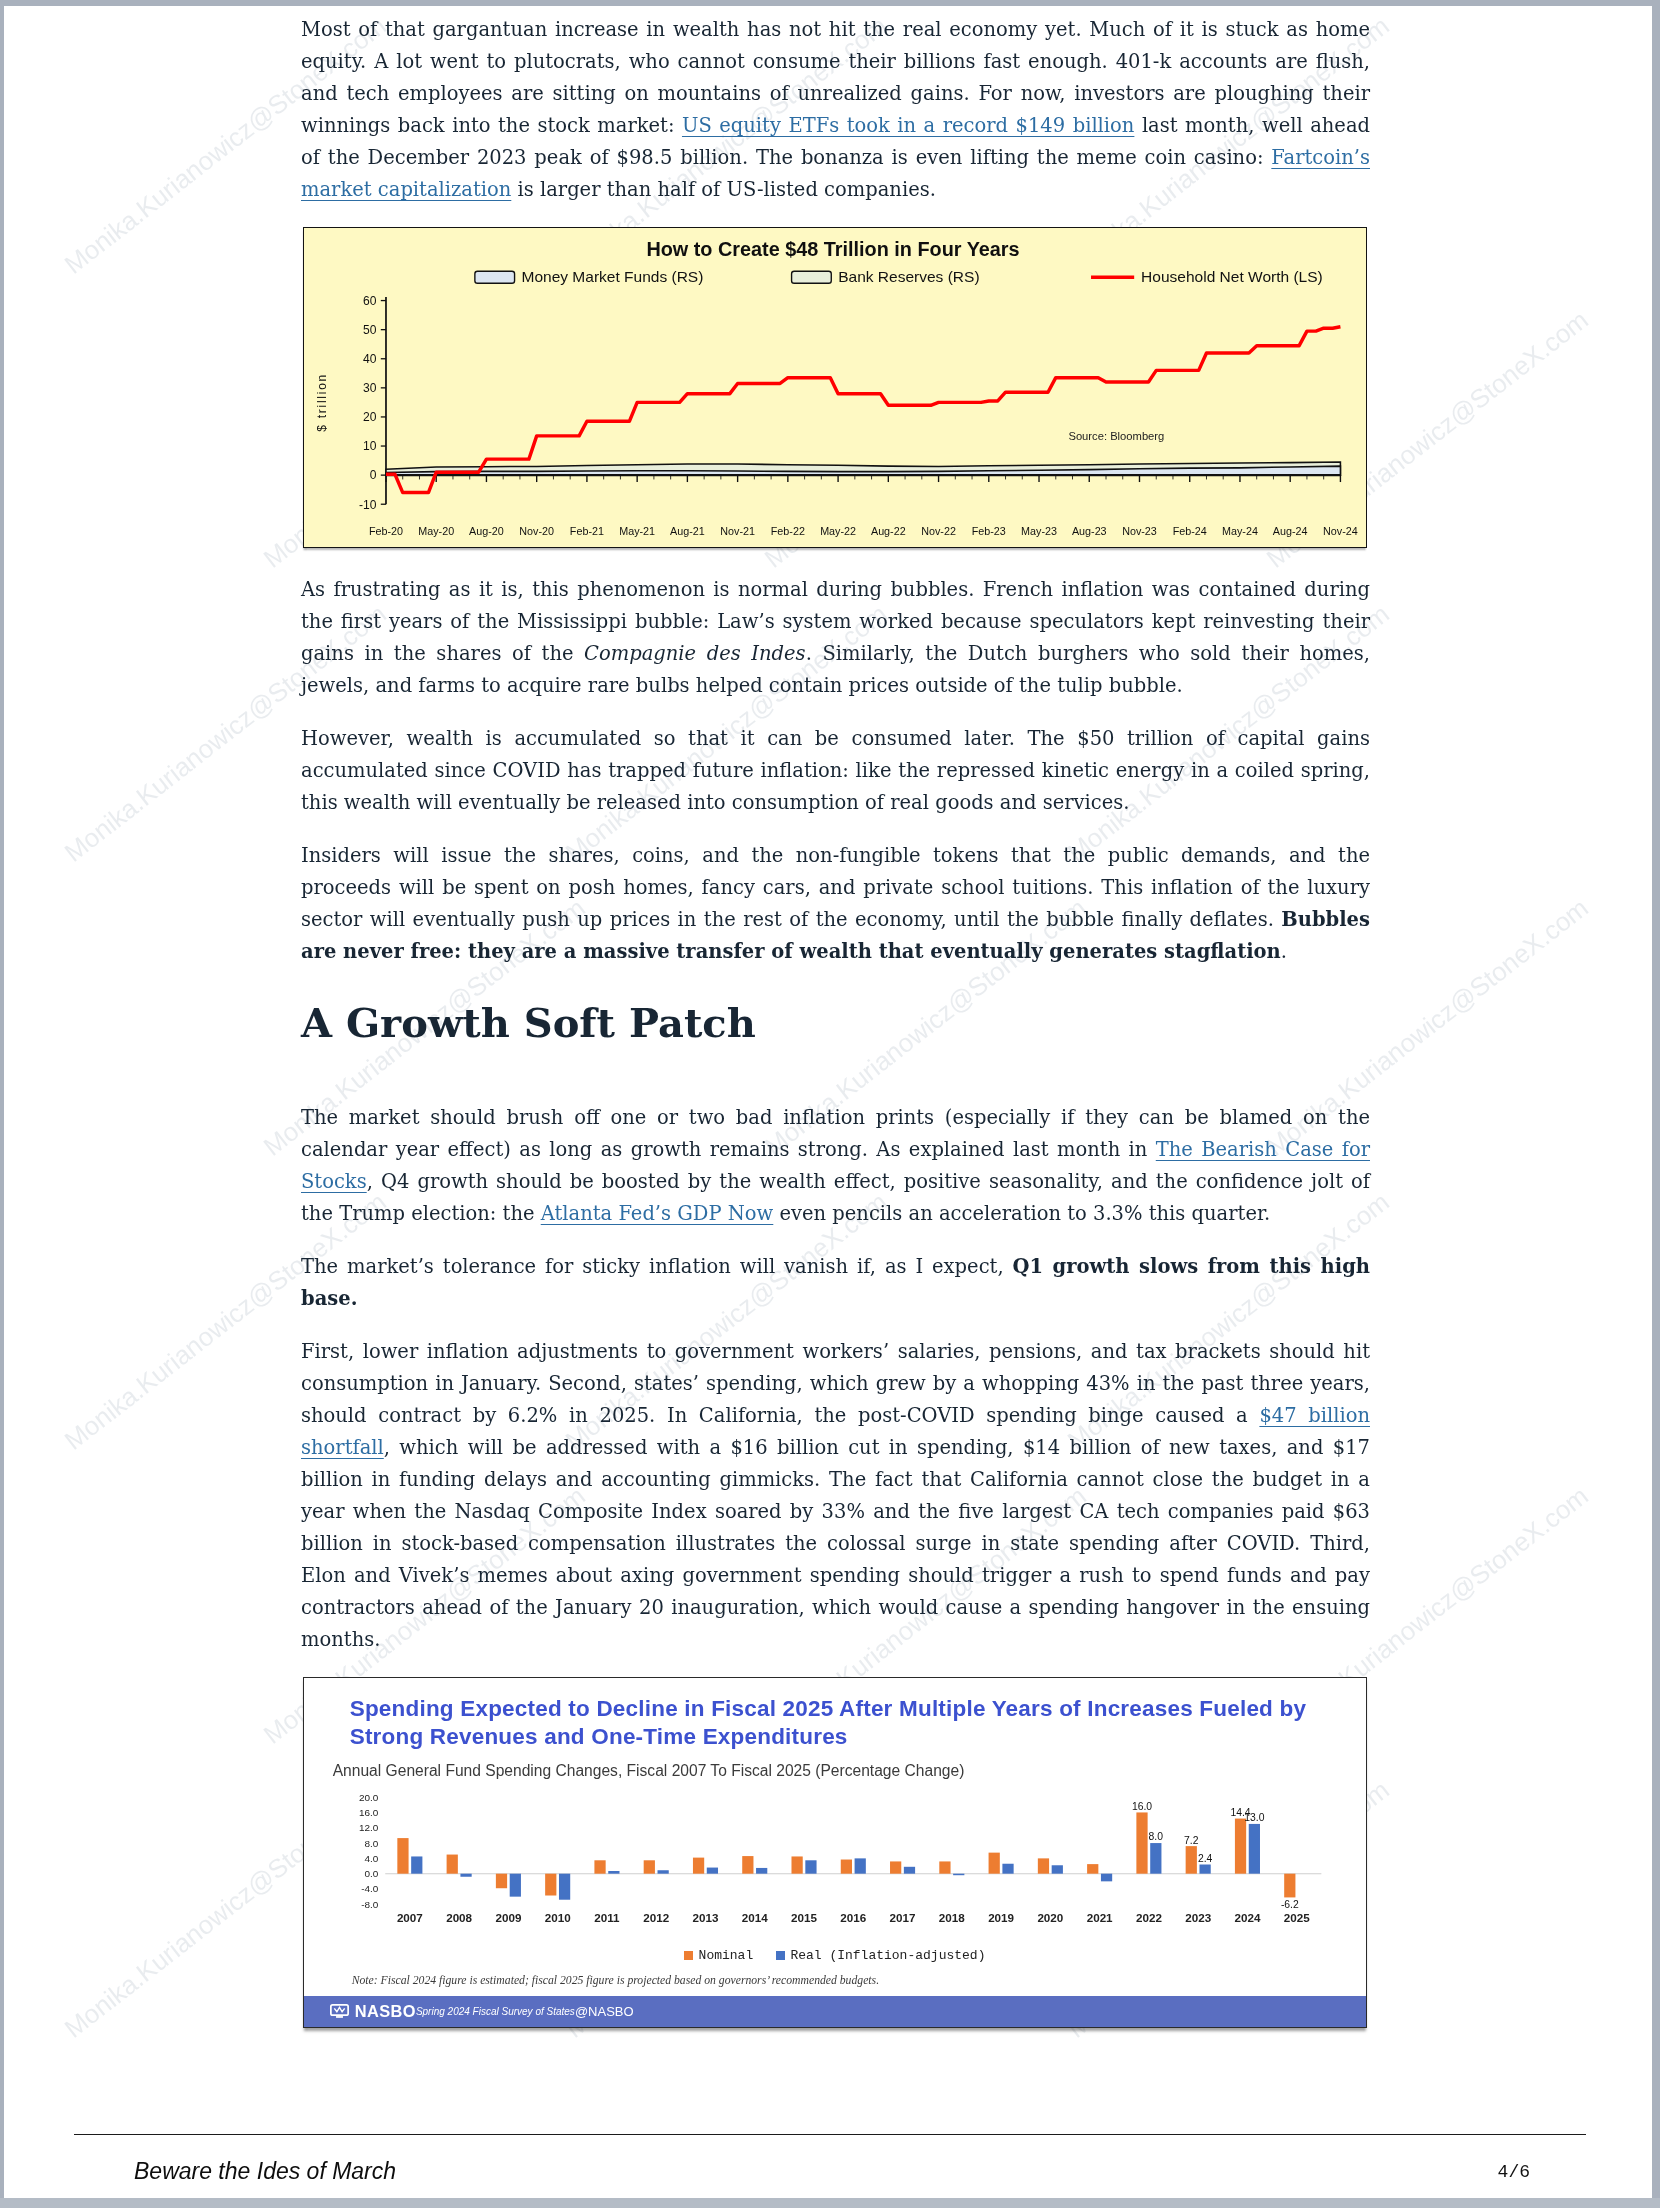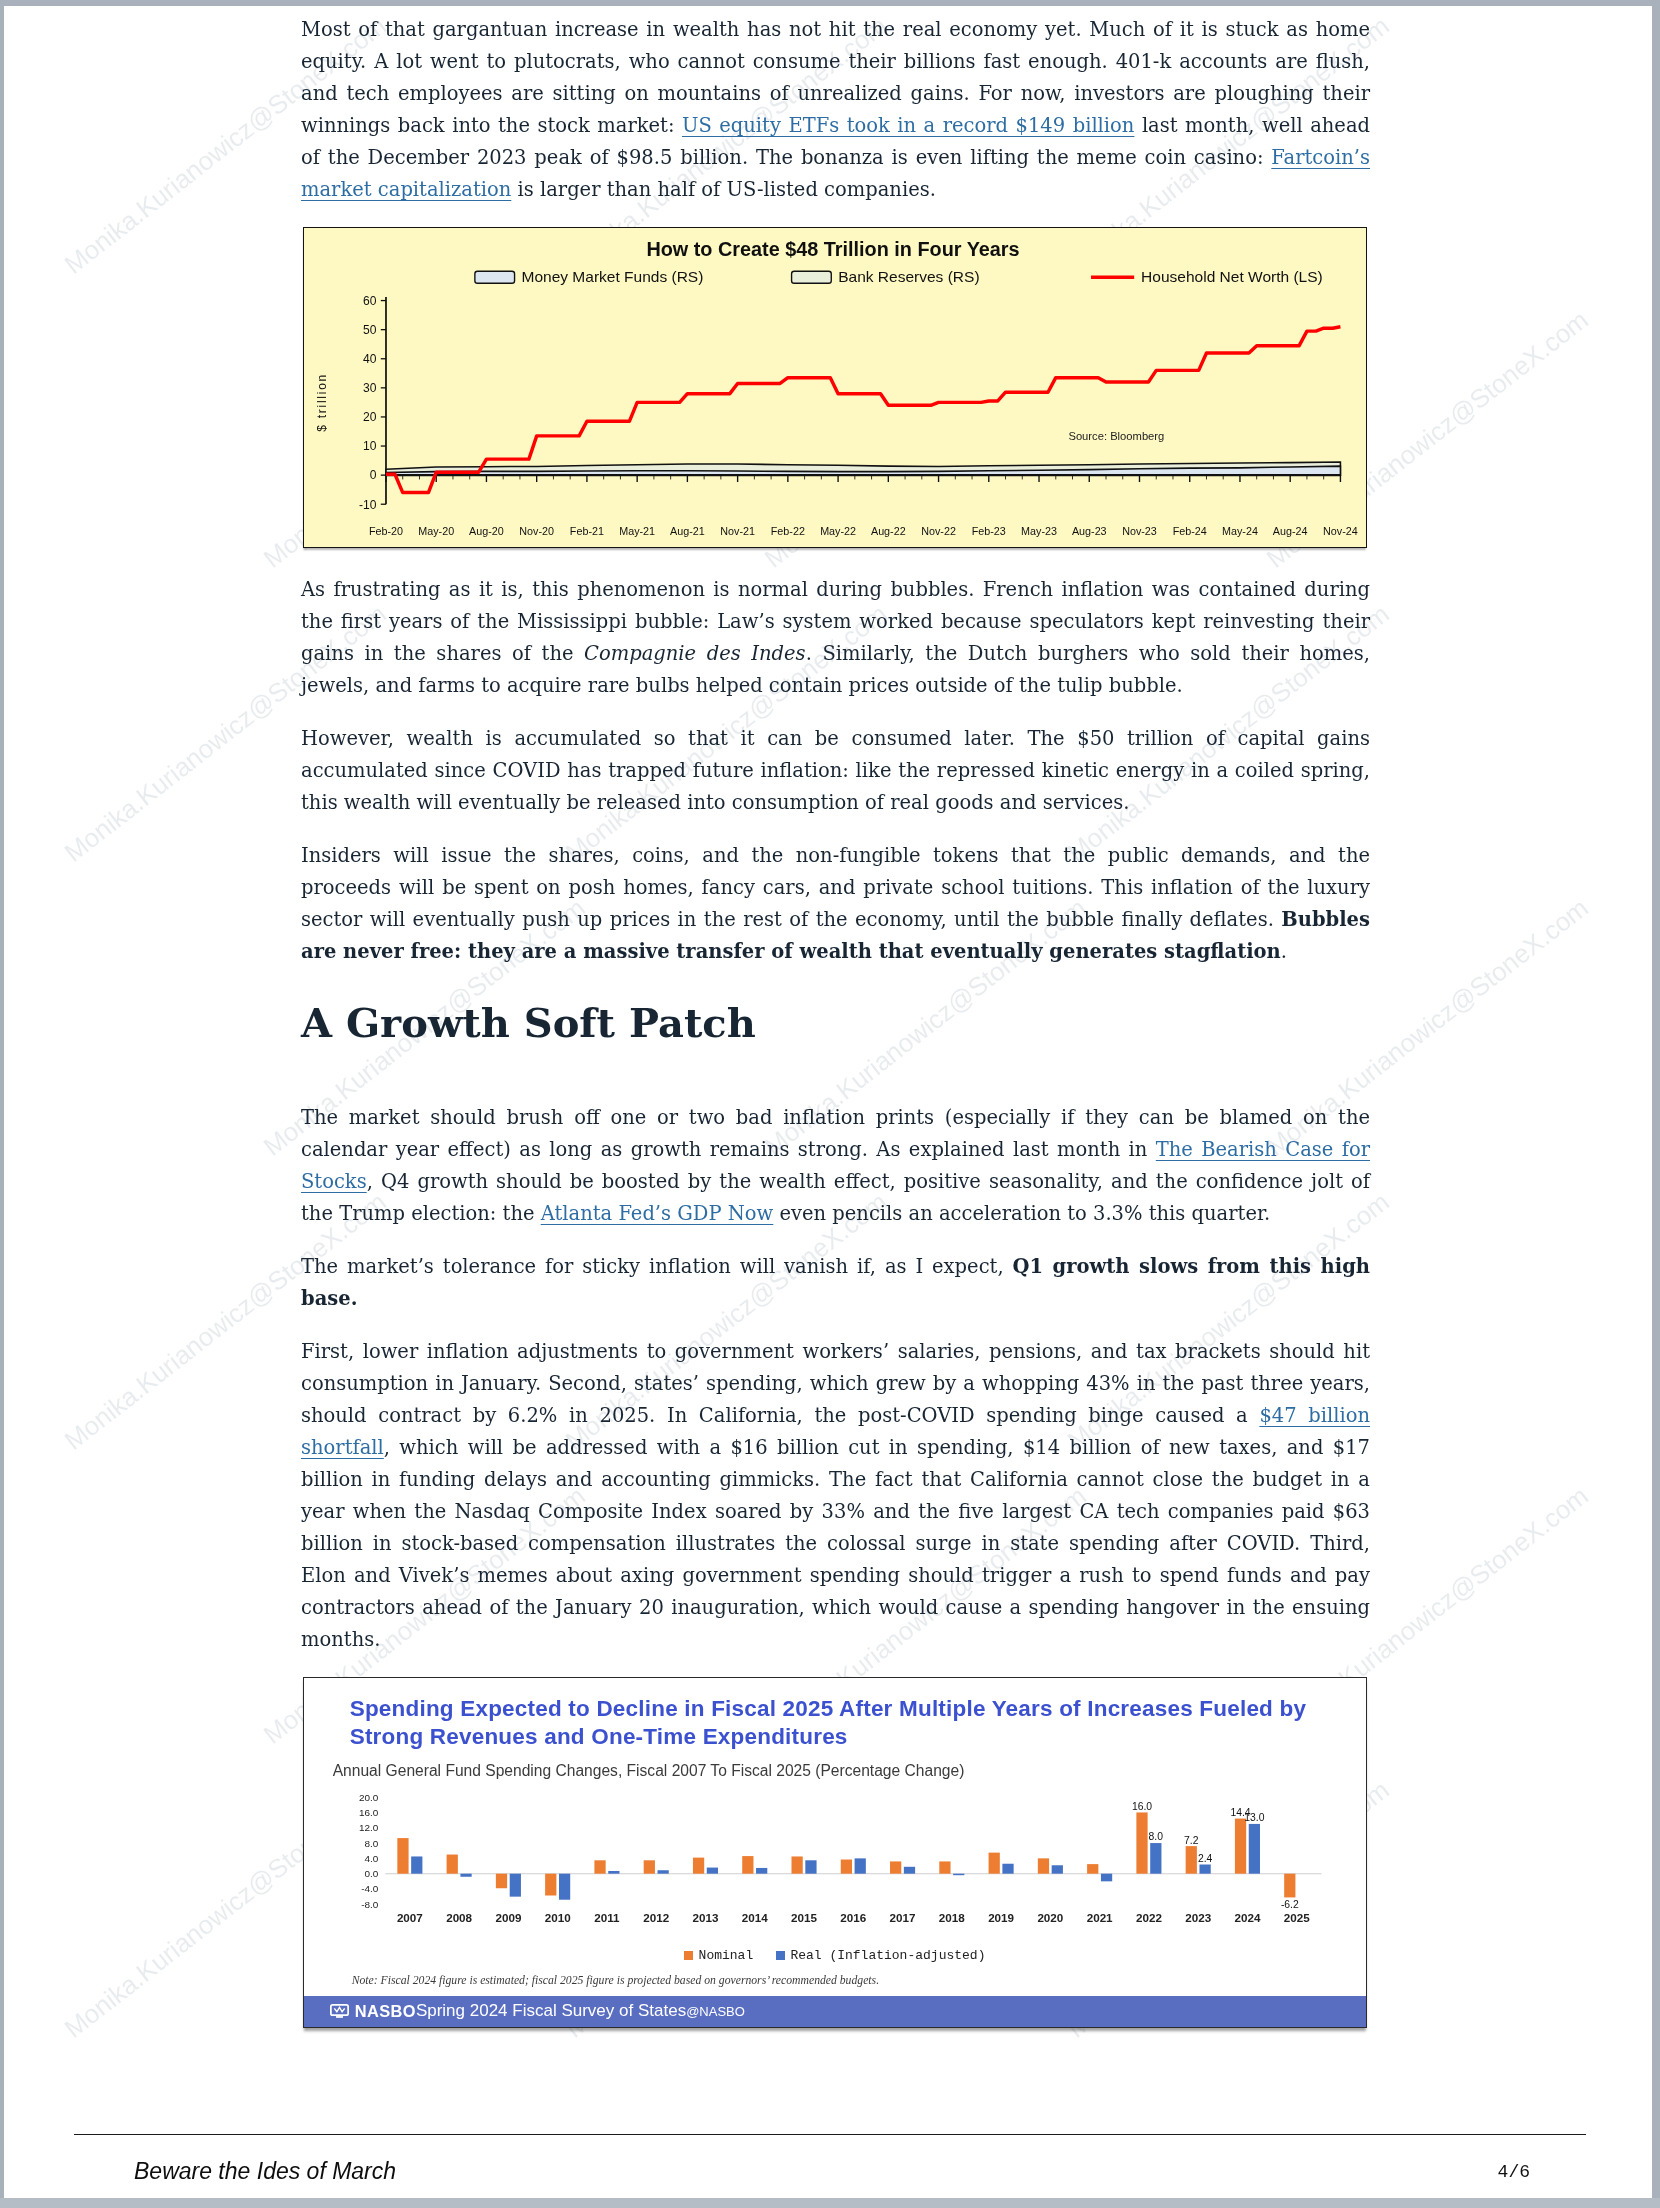--- a/index.html
+++ b/index.html
@@ -36,21 +36,21 @@
   .fig2-subtitle{font-family:"Liberation Sans",sans-serif;font-size:15.6px;color:#3b3b3b;padding:10.4px 29px 0 29px;}
   .fig2-svg{display:block;margin:10.4px 0 0 19px;}
   .fig2-legend{display:flex;justify-content:center;gap:22.5px;align-items:center;margin-top:19px;height:19px;
                font-family:Liberation Mono, monospace;font-size:13px;color:#222;}
   .fig2-legend .sw{display:inline-block;width:9.5px;height:9.5px;margin-right:5.2px;vertical-align:-0.9px;}
   .fig2-note{font-family:"Liberation Serif",serif;font-style:italic;font-size:11.7px;color:#3a3a3a;
              padding:8.6px 0 8.6px 48px;}
   .fig2-bar{height:31px;background:#5a6ec1;display:flex;align-items:center;justify-content:flex-start;
             padding:0 26px;color:#fff;font-family:"Liberation Sans",sans-serif;}
   .fig2-bar .brand{display:flex;align-items:center;gap:6px;font-weight:700;font-size:16.4px;letter-spacing:0.4px;}
-  .fig2-bar .center{font-size:17px;}
+  .fig2-bar .center{font-size:10px;font-style:italic;}
   .fig2-bar .right{font-size:13px;}
 
   .page-footer-rule{position:absolute;left:74px;right:74px;top:2134px;border-top:1.7px solid #1b1b1b;z-index:5;}
   .page-footer-title{position:absolute;left:134px;top:2158px;font-family:"Liberation Sans",sans-serif;
                      font-size:23px;color:#0d0d0d;z-index:5;font-style:italic;}
   .page-footer-num{position:absolute;right:130px;top:2162px;font-family:Liberation Mono, monospace;
                    font-size:18px;color:#111;z-index:5;}
   svg text{font-family:"Liberation Sans",sans-serif;}
 </style>
 </head>

